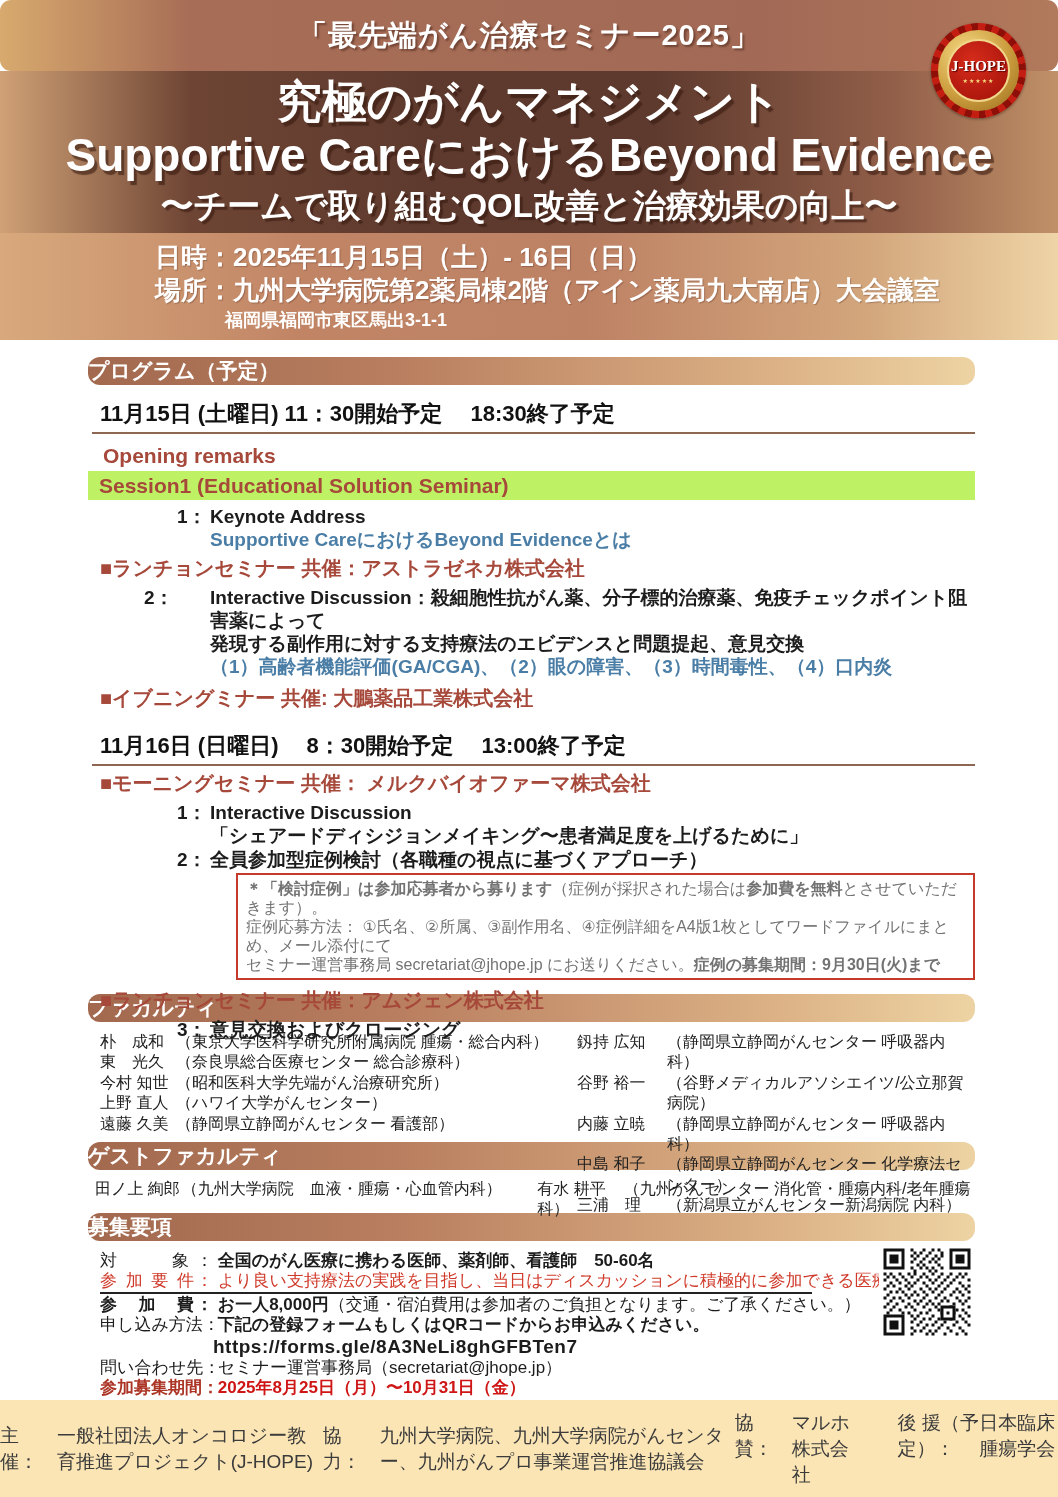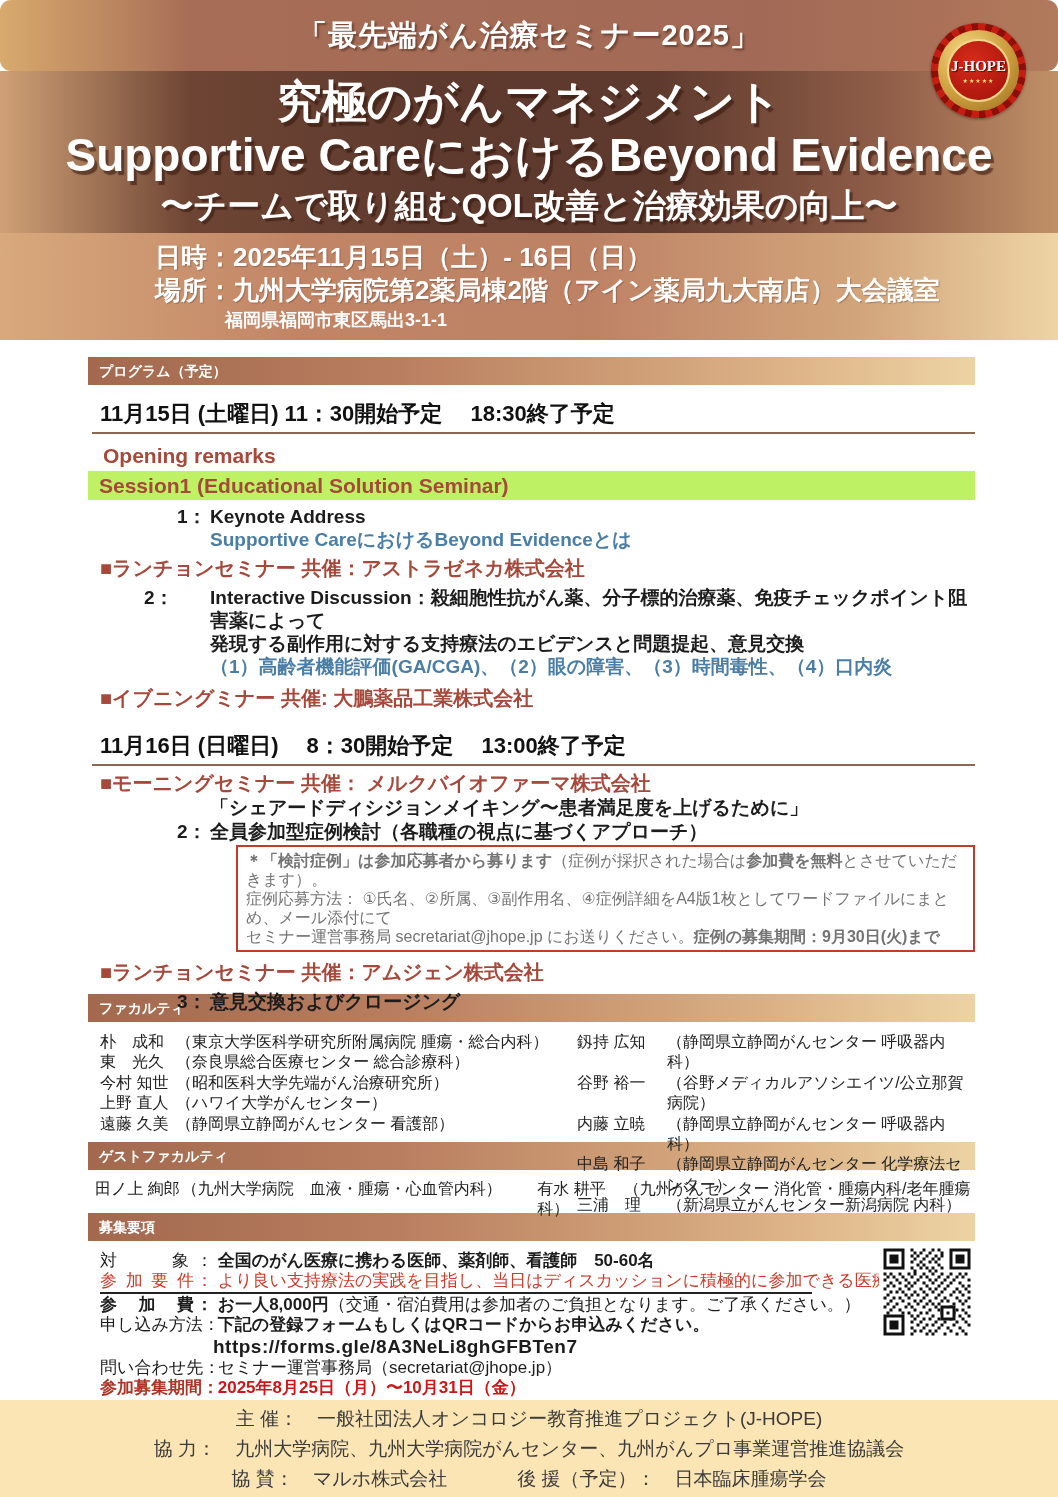--- a/index.html
+++ b/index.html
@@ -30,23 +30,23 @@
     background:radial-gradient(circle at 35% 30%,#f6da84,#cb9c3d 55%,#96691c);}
   .badge-center{position:absolute;inset:16px;border-radius:50%;border:2px solid #f0d68a;
     background:radial-gradient(circle at 40% 35%,#d62c1b,#a01008);
     display:flex;flex-direction:column;align-items:center;justify-content:center;color:#fff;}
   .badge-name{font-family:"Liberation Serif","DejaVu Serif",serif;font-weight:bold;font-size:15px;
     text-shadow:1px 1px 1px #5a0500;}
   .badge-stars{color:#f4d87e;font-size:6px;letter-spacing:1px;margin-top:2px;}
 
   
   .col{margin:0 83px 0 88px;position:relative;}
-  .sec-bar{height:28px;line-height:28px;color:#fff;font-weight:bold;font-size:14px;padding-left:11px;
+  .sec-bar{height:28px;line-height:28px;color:#fff;font-weight:bold;font-size:21px;
     background:linear-gradient(90deg,#a2694f 0%,#b97e5f 35%,#dcb286 78%,#edd3a3 100%);
-    box-sizing:border-box;}
+    box-sizing:border-box;border-radius:12px;}
   .bar-program{margin-top:17px;}
 
   .program-body{height:593px;position:relative;}
   .day-heading{margin-top:16px;padding-left:12px;font-size:22px;font-weight:bold;line-height:26px;color:#111;}
   .day-heading.d2{margin-top:22px;}
   .day-rule{border:none;border-top:2px solid #8d6751;margin:5px 0 0 4px;}
   .opening{margin:9px 0 0 15px;color:#a6483a;font-size:21px;font-weight:bold;line-height:25px;}
   .session-bar{margin-top:3px;background:#bef264;color:#a6483a;font-weight:bold;font-size:21px;
     padding:3px 0 3px 11px;line-height:23px;}
   .item{margin-top:5px;padding-left:89px;font-size:19px;font-weight:bold;line-height:23px;color:#1c1c1c;}
@@ -78,21 +78,21 @@
   .r-red{color:#d03a2a;}
   .r-underline{display:inline-block;border-bottom:2px solid #222;width:712px;padding-bottom:1px;margin-bottom:1px;}
   .r-url{padding-left:113px;font-weight:bold;font-size:19px;line-height:23px;letter-spacing:.5px;}
   .r-period-label{color:#ab3425;font-weight:bold;}
   .r-period-val{color:#cf1616;font-weight:bold;}
   .r-note{margin:6px 0 0 -7px;font-size:18px;font-weight:bold;line-height:24px;color:#111;}
 
   .qr{position:absolute;left:879px;top:1244px;width:96px;height:96px;background:#fff;}
 
   .footer{position:absolute;left:0;top:1400px;width:1058px;height:97px;background:#fbe5b5;
-    display:flex;flex-direction:column;align-items:center;justify-content:center;gap:4px;
+    display:flex;flex-direction:row;align-items:center;justify-content:center;gap:4px;
     font-size:19px;color:#3b3b3b;line-height:26px;}
   .footer .frow{display:flex;gap:0;}
   .footer .gap{display:inline-block;width:70px;}
 </style>
 </head>
 <body>
 
 <div class="page">
 
   <div class="band-a">
@@ -140,20 +140,23 @@
       </div>
       <div class="item-sub">発現する副作用に対する支持療法のエビデンスと問題提起、意見交換</div>
       <div class="item-sub teal">（1）高齢者機能評価(GA/CGA)、（2）眼の障害、（3）時間毒性、（4）口内炎</div>
 
       <div class="co-heading ev">■イブニングミナー 共催: 大鵬薬品工業株式会社</div>
 
       <div class="day-heading d2">11月16日 (日曜日)　 8：30開始予定　 13:00終了予定</div>
       <hr class="day-rule">
       <div class="co-heading">■モーニングセミナー 共催： メルクバイオファーマ株式会社</div>
 
+      <div class="item">
+        <span class="no">1：</span><span>Interactive Discussion</span>
+      </div>
       <div class="item-sub">「シェアードディシジョンメイキング〜患者満足度を上げるために」</div>
       <div class="item" style="margin-top:1px;">
         <span class="no">2：</span><span>全員参加型症例検討（各職種の視点に基づくアプローチ）</span>
       </div>
 
       <div class="notice-box">
         <div><span class="b">＊「検討症例」は参加応募者から募ります</span><span>（症例が採択された場合は</span><span class="b">参加費を無料</span><span>とさせていただきます）。</span></div>
         <div>症例応募方法： ①氏名、②所属、③副作用名、④症例詳細をA4版1枚としてワードファイルにまとめ、メール添付にて</div>
         <div><span>セミナー運営事務局 secretariat@jhope.jp にお送りください。</span><span class="b">症例の募集期間：9月30日(火)まで</span></div>
       </div>

